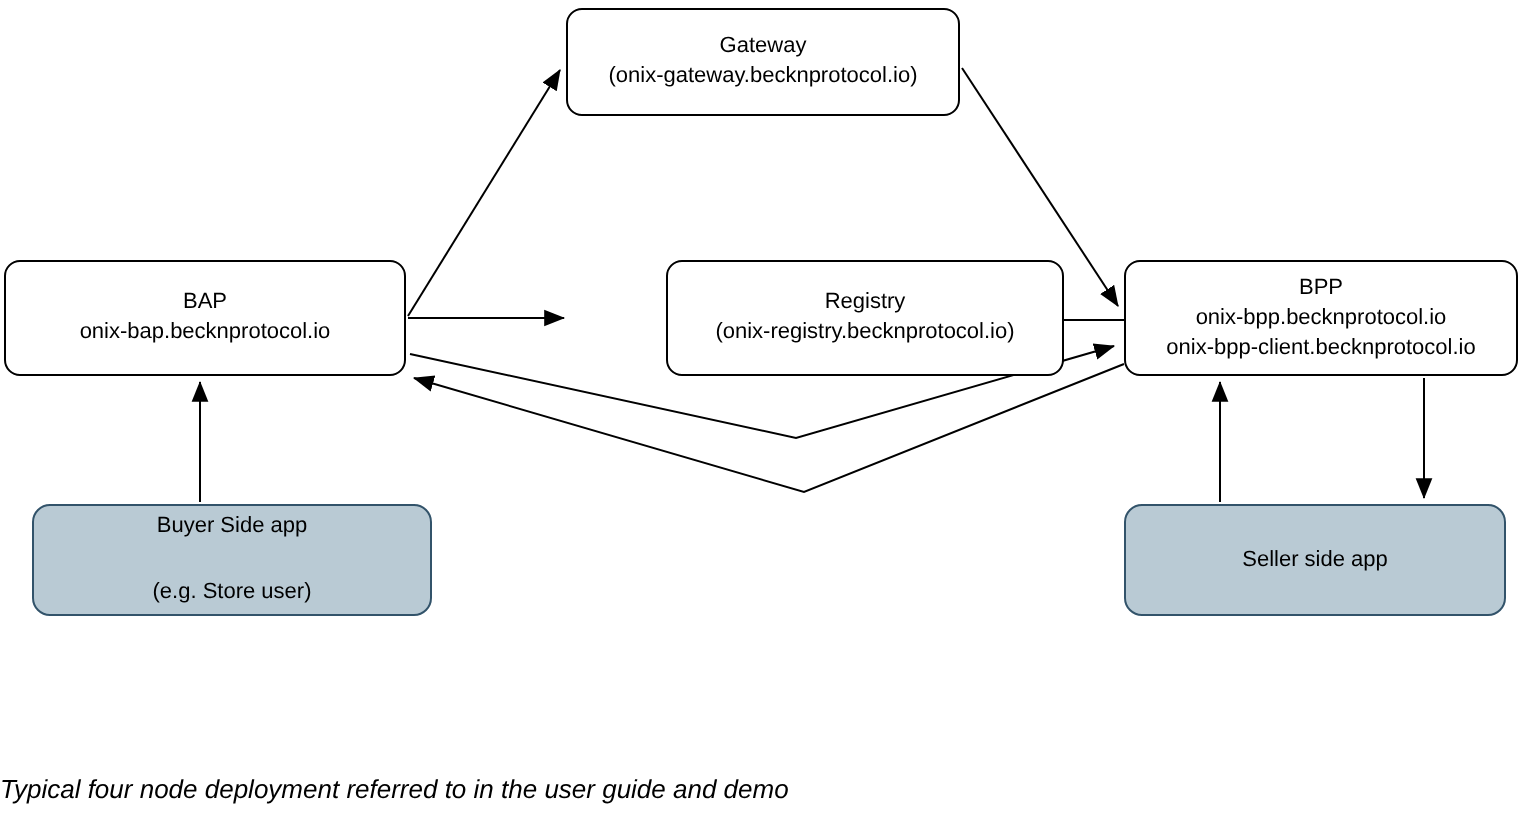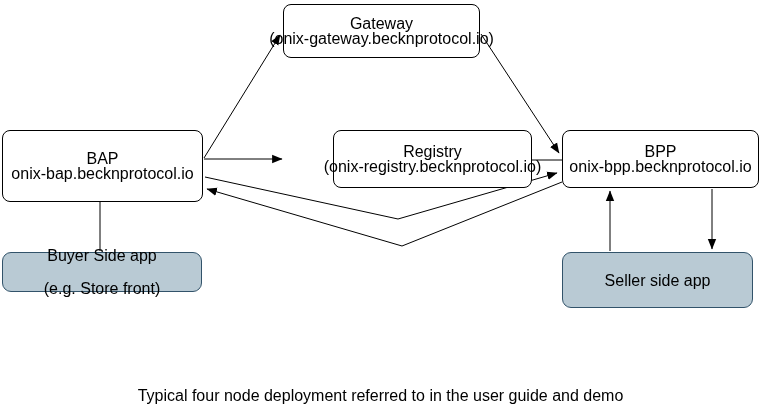--- a/index.html
+++ b/index.html
@@ -34,50 +34,51 @@
     fill: none;
   }
   .arrow-head { fill: var(--connector); }
   .node {
     position: absolute;
     display: flex;
     flex-direction: column;
     align-items: center;
     justify-content: center;
     text-align: center;
-    font-size: 16px;
+    font-size: 11px;
     line-height: 15px;
     white-space: nowrap;
   }
   .node.plain {
     background: var(--node-fill);
     border: 1px solid var(--node-border);
     border-radius: 8px;
   }
   .node.app {
     background: var(--app-fill);
     border: 1px solid var(--app-border);
     border-radius: 9px;
   }
   .node .line { display: block; }
   .caption {
     position: absolute;
     left: 0;
     top: 387px;
     width: 100%;
-    text-align: center;
-    font-size: 16px;
+    text-align: left;
+    font-size: 13px;
     color: var(--text);
+    font-style: italic;
   }
   
   #node-gateway  { left: 283px; top: 4px;   width: 197px; height: 54px; }
-  #node-bap      { left: 2px;   top: 130px; width: 201px; height: 72px; }
+  #node-bap      { left: 2px;   top: 130px; width: 201px; height: 58px; }
   #node-registry { left: 285px; top: 130px; width: 199px; height: 58px; margin-left: 48px; }
   #node-bpp      { left: 562px; top: 130px; width: 197px; height: 58px; }
-  #node-buyer    { left: 2px;   top: 252px; width: 200px; height: 40px; gap: 18px; }
+  #node-buyer    { left: 16px;   top: 252px; width: 200px; height: 56px; gap: 18px; }
   #node-seller   { left: 562px; top: 252px; width: 191px; height: 56px; }
 </style>
 </head>
 <body>
 
 <div class="canvas">
 
   <svg class="connectors" viewBox="0 0 761 411" xmlns="http://www.w3.org/2000/svg">
     <defs>
       <marker id="arrow" viewBox="0 0 10 10" refX="9" refY="5" markerWidth="11" markerHeight="11" orient="auto" markerUnits="userSpaceOnUse">
@@ -106,25 +107,26 @@
   </div>
 
   <div id="node-registry" class="node plain">
     <span class="line">Registry</span>
     <span class="line">(onix-registry.becknprotocol.io)</span>
   </div>
 
   <div id="node-bpp" class="node plain">
     <span class="line">BPP</span>
     <span class="line">onix-bpp.becknprotocol.io</span>
+    <span class="line">onix-bpp-client.becknprotocol.io</span>
   </div>
 
   <div id="node-buyer" class="node app">
     <span class="line">Buyer Side app</span>
-    <span class="line">(e.g. Store front)</span>
+    <span class="line">(e.g. Store user)</span>
   </div>
 
   <div id="node-seller" class="node app">
     <span class="line">Seller side app</span>
   </div>
 
   <div class="caption">Typical four node deployment referred to in the user guide and demo</div>
 
 </div>
 

